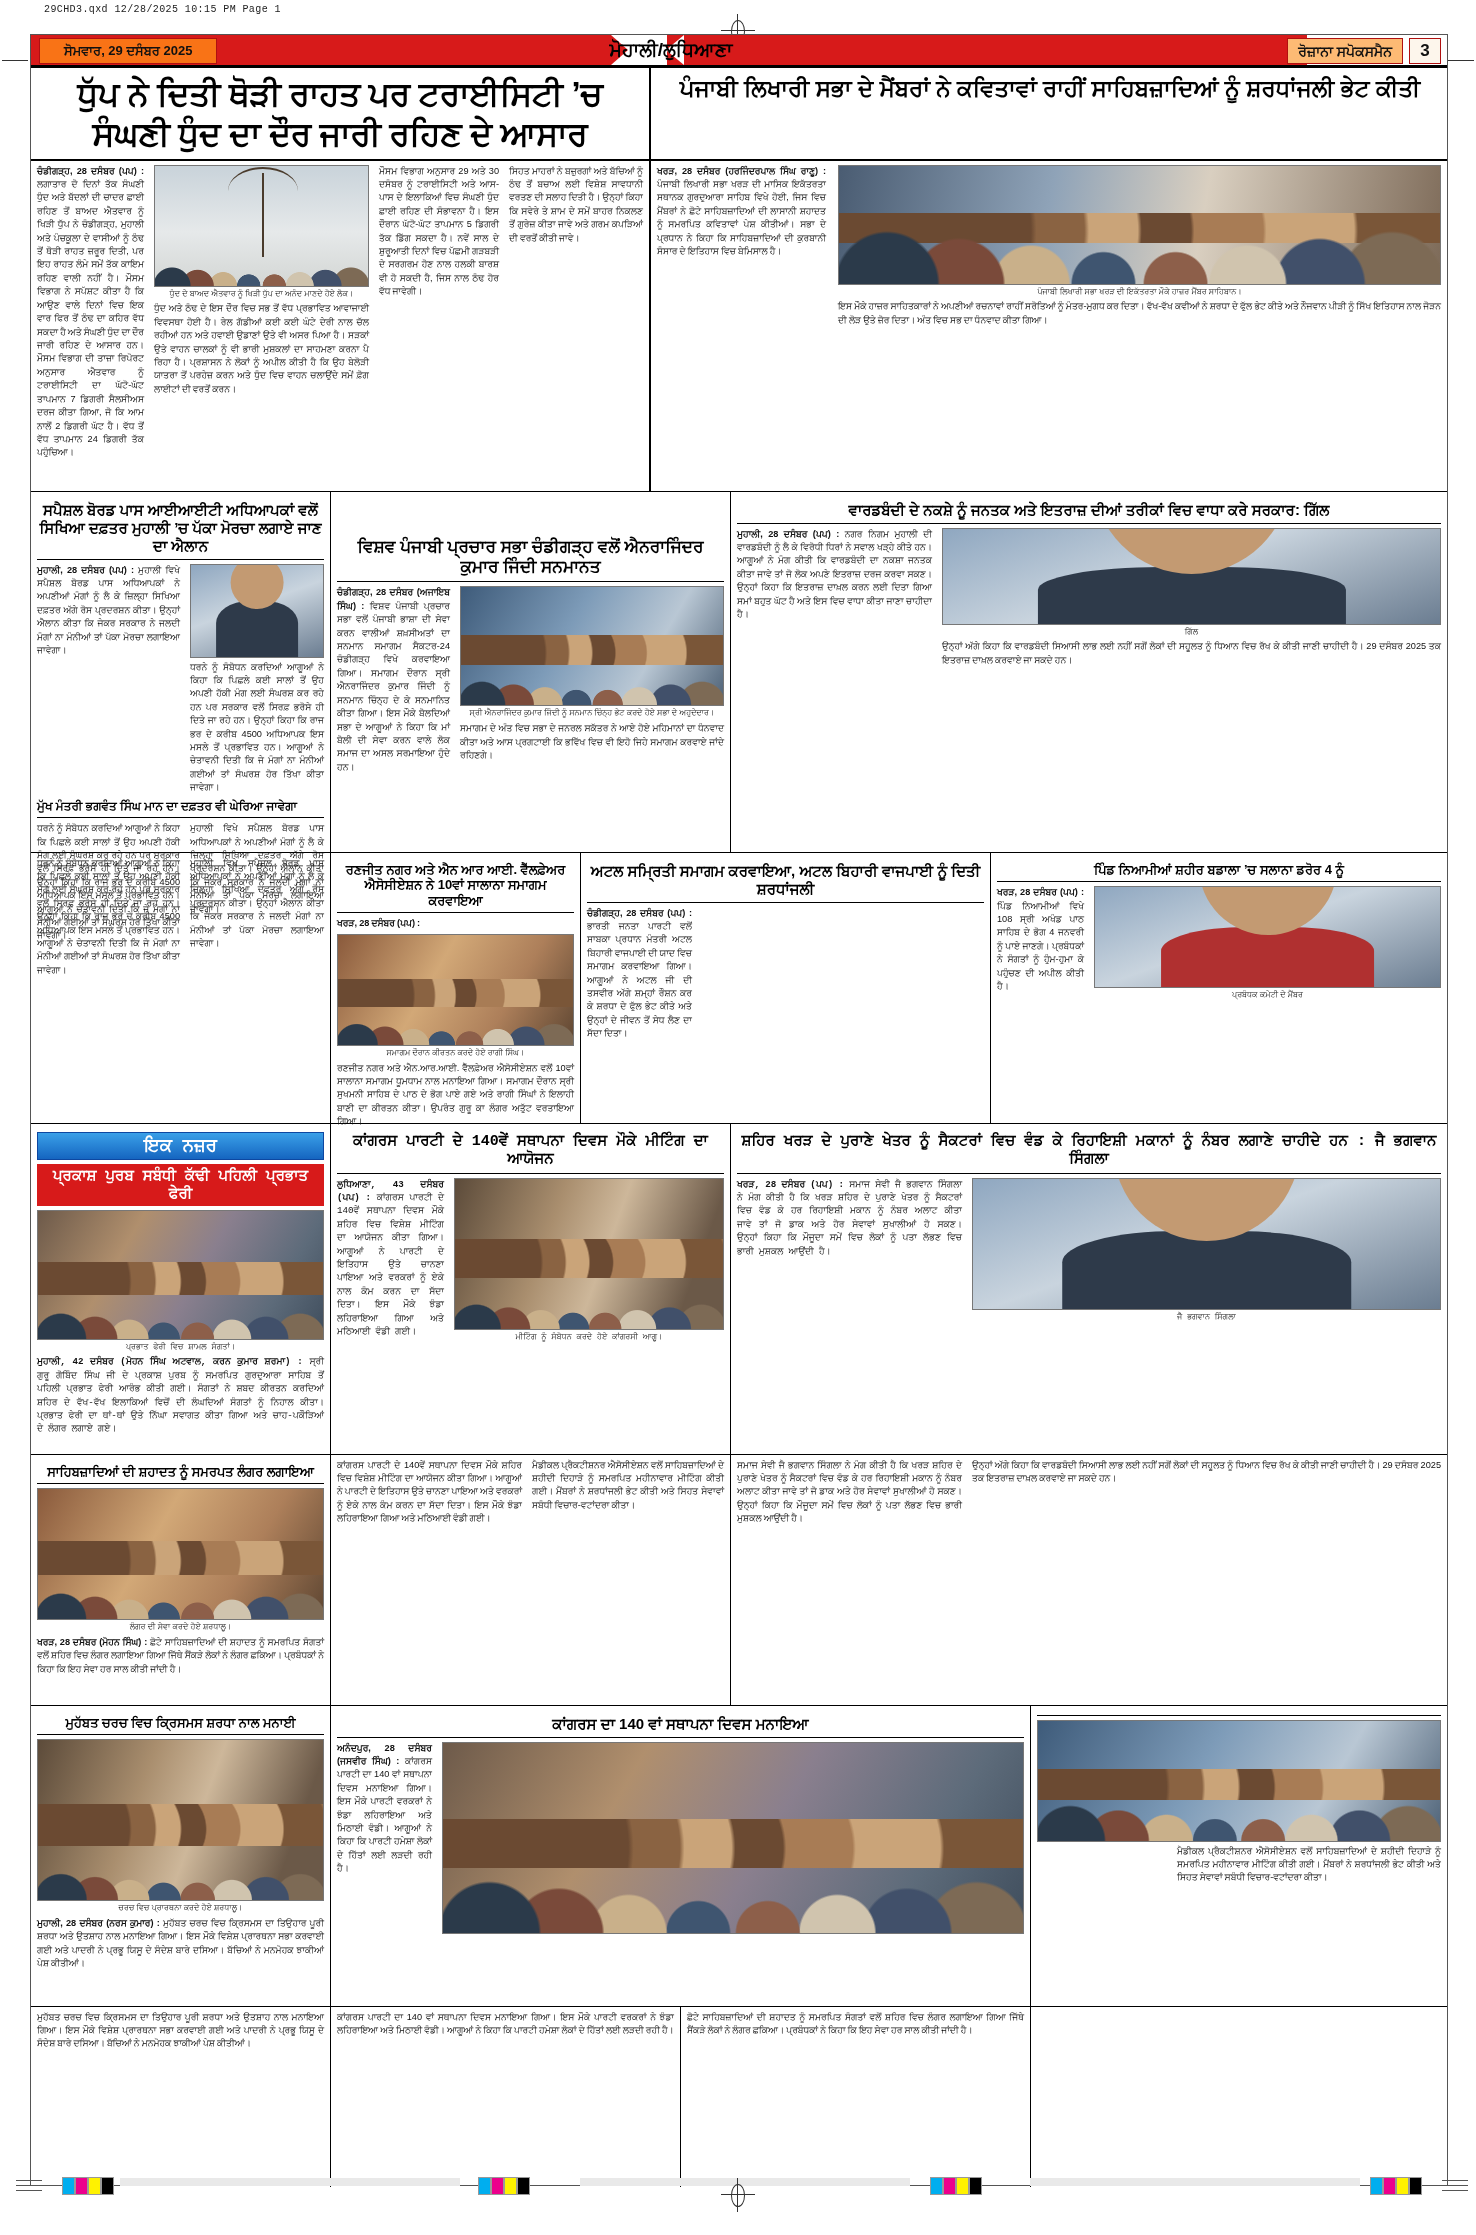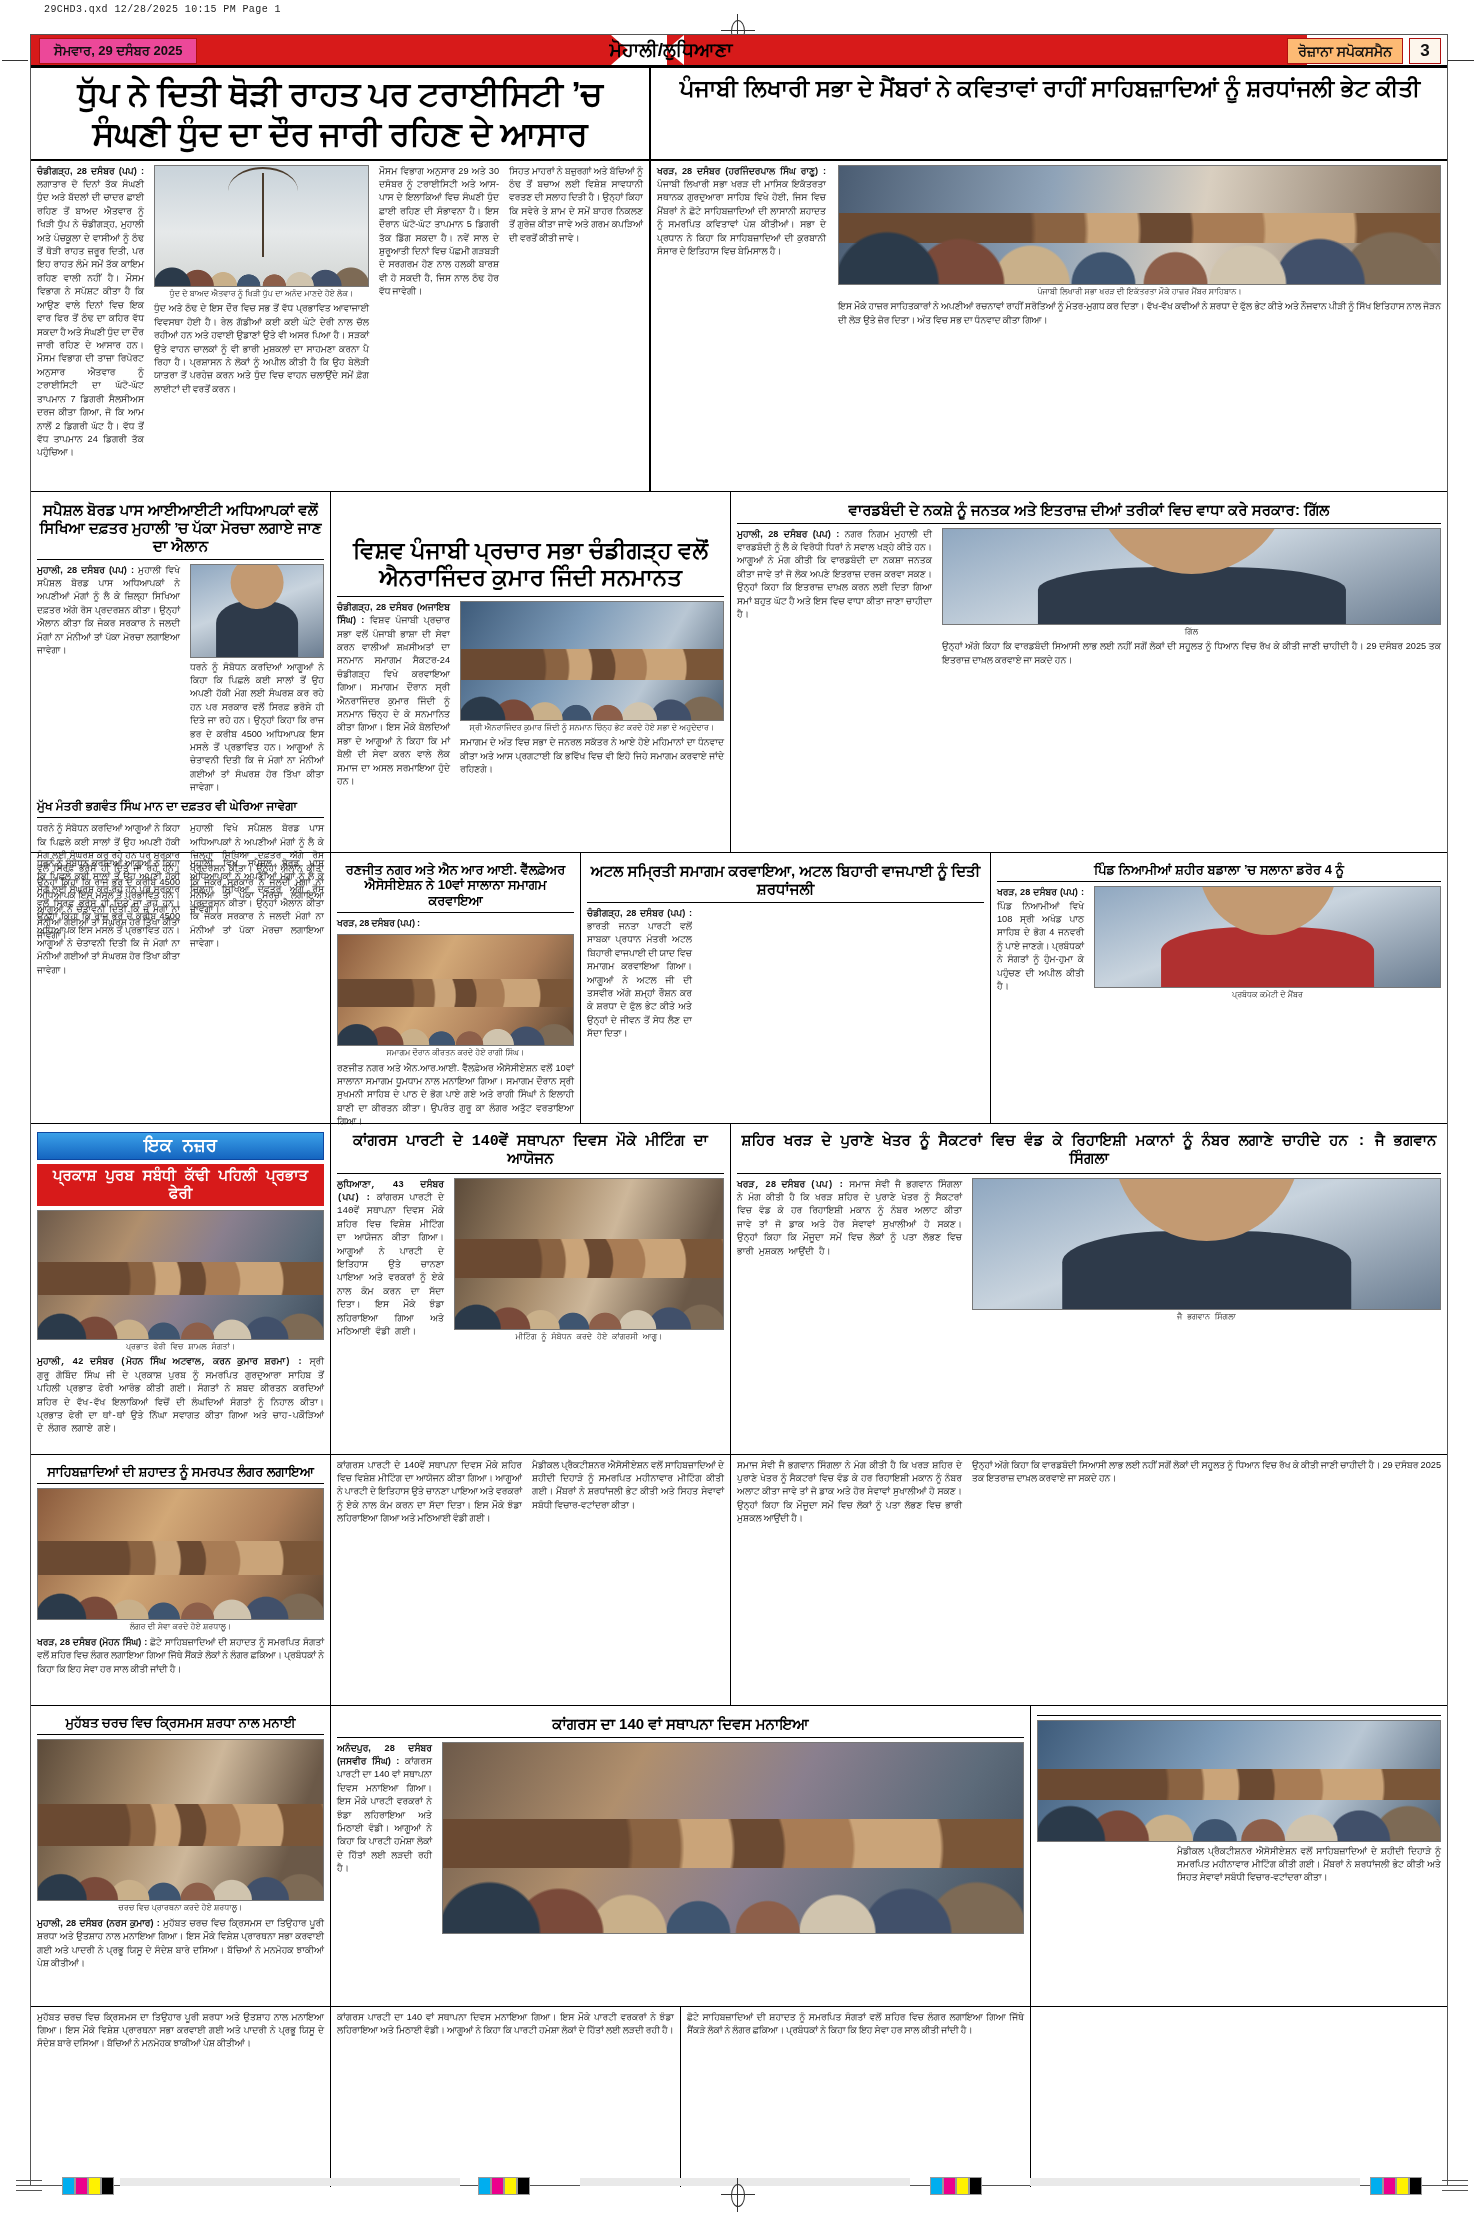--- a/index.html
+++ b/index.html
@@ -16,21 +16,21 @@
 
   
   .page{position:absolute;left:30px;top:34px;width:1418px;height:2152px;border:1px solid #555;background:#fff;box-sizing:border-box;}
 
   
   .masthead{position:relative;height:30px;background:#fff;}
   .mh-red-l{position:absolute;left:0;top:0;width:580px;height:30px;background:#d71a1a;}
   .mh-red-l:after{content:"";position:absolute;right:-17px;top:0;border-left:17px solid #d71a1a;border-top:15px solid transparent;border-bottom:15px solid transparent;}
   .mh-red-r{position:absolute;left:636px;top:0;width:640px;height:30px;background:#d71a1a;}
   .mh-red-r:before{content:"";position:absolute;left:-1px;top:0;border-right:18px solid #fff;border-top:15px solid transparent;border-bottom:15px solid transparent;}
-  .mh-date{position:absolute;left:8px;top:3px;height:24px;background:#ec4899;border:1px solid #b01010;padding:0 14px;display:flex;align-items:center;font-size:13px;font-weight:bold;color:#111;}
+  .mh-date{position:absolute;left:8px;top:3px;height:24px;background:#f97316;border:1px solid #b01010;padding:0 24px;display:flex;align-items:center;font-size:13px;font-weight:bold;color:#111;}
   .mh-center{position:absolute;left:580px;width:120px;top:0;height:30px;display:flex;align-items:center;justify-content:center;}
   .mh-center span{font-size:19px;font-weight:bold;color:#000;white-space:nowrap;}
   .mh-brand{position:absolute;right:44px;top:3px;height:24px;background:#fdba74;border:1px solid #b01010;padding:0 10px;display:flex;align-items:center;font-size:14px;font-weight:bold;color:#111;}
   .mh-pageno{position:absolute;right:6px;top:3px;width:30px;height:24px;background:#fdf6ec;border:1px solid #b01010;display:flex;align-items:center;justify-content:center;font-size:17px;font-weight:bold;color:#111;}
 
   .rule-thick{height:3px;background:#000;margin:0;}
   .rule-thin{height:1px;background:#000;}
 
   
   .hl-row{display:flex;border-bottom:2px solid #000;}
@@ -213,21 +213,21 @@
         <div class="col" style="width:148px;padding-right:5px;">
           <div class="body">ਧਰਨੇ ਨੂੰ ਸੰਬੋਧਨ ਕਰਦਿਆਂ ਆਗੂਆਂ ਨੇ ਕਿਹਾ ਕਿ ਪਿਛਲੇ ਕਈ ਸਾਲਾਂ ਤੋਂ ਉਹ ਅਪਣੀ ਹੱਕੀ ਮੰਗ ਲਈ ਸੰਘਰਸ਼ ਕਰ ਰਹੇ ਹਨ ਪਰ ਸਰਕਾਰ ਵਲੋਂ ਸਿਰਫ਼ ਭਰੋਸੇ ਹੀ ਦਿਤੇ ਜਾ ਰਹੇ ਹਨ। ਉਨ੍ਹਾਂ ਕਿਹਾ ਕਿ ਰਾਜ ਭਰ ਦੇ ਕਰੀਬ 4500 ਅਧਿਆਪਕ ਇਸ ਮਸਲੇ ਤੋਂ ਪ੍ਰਭਾਵਿਤ ਹਨ। ਆਗੂਆਂ ਨੇ ਚੇਤਾਵਨੀ ਦਿਤੀ ਕਿ ਜੇ ਮੰਗਾਂ ਨਾ ਮੰਨੀਆਂ ਗਈਆਂ ਤਾਂ ਸੰਘਰਸ਼ ਹੋਰ ਤਿੱਖਾ ਕੀਤਾ ਜਾਵੇਗਾ।</div>
         </div>
         <div class="col" style="flex:1;padding-left:5px;">
           <div class="body">ਮੁਹਾਲੀ ਵਿਖੇ ਸਪੈਸ਼ਲ ਬੋਰਡ ਪਾਸ ਅਧਿਆਪਕਾਂ ਨੇ ਅਪਣੀਆਂ ਮੰਗਾਂ ਨੂੰ ਲੈ ਕੇ ਜ਼ਿਲ੍ਹਾ ਸਿਖਿਆ ਦਫ਼ਤਰ ਅੱਗੇ ਰੋਸ ਪ੍ਰਦਰਸ਼ਨ ਕੀਤਾ। ਉਨ੍ਹਾਂ ਐਲਾਨ ਕੀਤਾ ਕਿ ਜੇਕਰ ਸਰਕਾਰ ਨੇ ਜਲਦੀ ਮੰਗਾਂ ਨਾ ਮੰਨੀਆਂ ਤਾਂ ਪੱਕਾ ਮੋਰਚਾ ਲਗਾਇਆ ਜਾਵੇਗਾ।</div>
         </div>
       </div>
     </div>
 
     <div class="col" style="width:400px;padding:4px 6px;border-right:1px solid #000;">
-      <div class="sechead" style="font-size:23px;margin-top:41px;">ਵਿਸ਼ਵ ਪੰਜਾਬੀ ਪ੍ਰਚਾਰ ਸਭਾ ਚੰਡੀਗੜ੍ਹ ਵਲੋਂ ਐਨਰਾਜਿੰਦਰ ਕੁਮਾਰ ਜਿੰਦੀ ਸਨਮਾਨਤ</div>
+      <div class="sechead" style="font-size:17px;margin-top:41px;">ਵਿਸ਼ਵ ਪੰਜਾਬੀ ਪ੍ਰਚਾਰ ਸਭਾ ਚੰਡੀਗੜ੍ਹ ਵਲੋਂ ਐਨਰਾਜਿੰਦਰ ਕੁਮਾਰ ਜਿੰਦੀ ਸਨਮਾਨਤ</div>
       <div class="hsep"></div>
       <div class="cols">
         <div class="col" style="width:118px;padding-right:5px;">
           <div class="body">
             <b>ਚੰਡੀਗੜ੍ਹ, 28 ਦਸੰਬਰ (ਅਜਾਇਬ ਸਿੰਘ) :</b>
             <span>ਵਿਸ਼ਵ ਪੰਜਾਬੀ ਪ੍ਰਚਾਰ ਸਭਾ ਵਲੋਂ ਪੰਜਾਬੀ ਭਾਸ਼ਾ ਦੀ ਸੇਵਾ ਕਰਨ ਵਾਲੀਆਂ ਸ਼ਖ਼ਸੀਅਤਾਂ ਦਾ ਸਨਮਾਨ ਸਮਾਗਮ ਸੈਕਟਰ-24 ਚੰਡੀਗੜ੍ਹ ਵਿਖੇ ਕਰਵਾਇਆ ਗਿਆ। ਸਮਾਗਮ ਦੌਰਾਨ ਸ੍ਰੀ ਐਨਰਾਜਿੰਦਰ ਕੁਮਾਰ ਜਿੰਦੀ ਨੂੰ ਸਨਮਾਨ ਚਿੰਨ੍ਹ ਦੇ ਕੇ ਸਨਮਾਨਿਤ ਕੀਤਾ ਗਿਆ। ਇਸ ਮੌਕੇ ਬੋਲਦਿਆਂ ਸਭਾ ਦੇ ਆਗੂਆਂ ਨੇ ਕਿਹਾ ਕਿ ਮਾਂ ਬੋਲੀ ਦੀ ਸੇਵਾ ਕਰਨ ਵਾਲੇ ਲੋਕ ਸਮਾਜ ਦਾ ਅਸਲ ਸਰਮਾਇਆ ਹੁੰਦੇ ਹਨ।</span>
           </div>
         </div>
         <div class="col" style="flex:1;padding-left:5px;">
           <div class="photo ph-cool" style="height:118px;">

